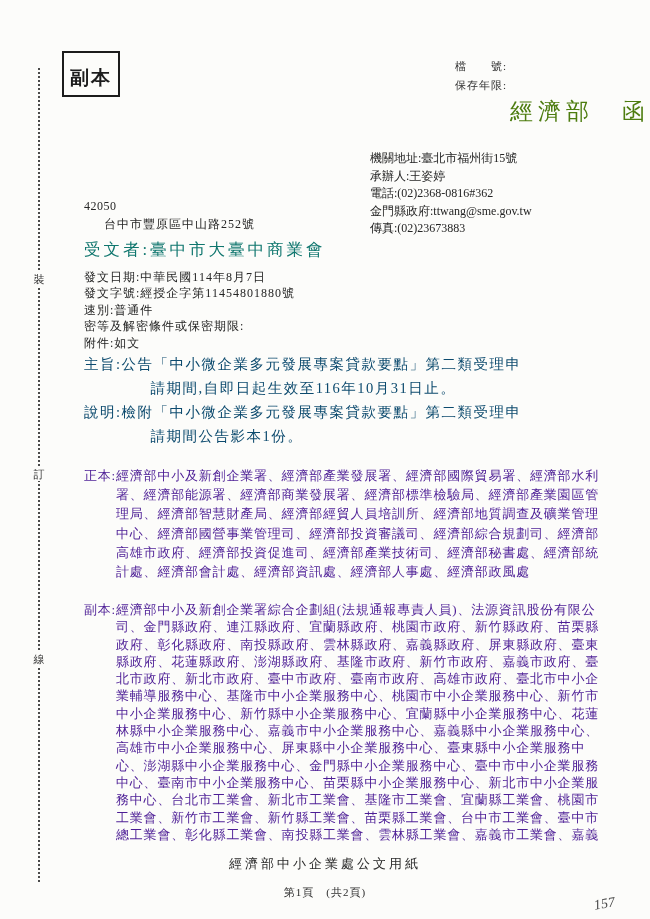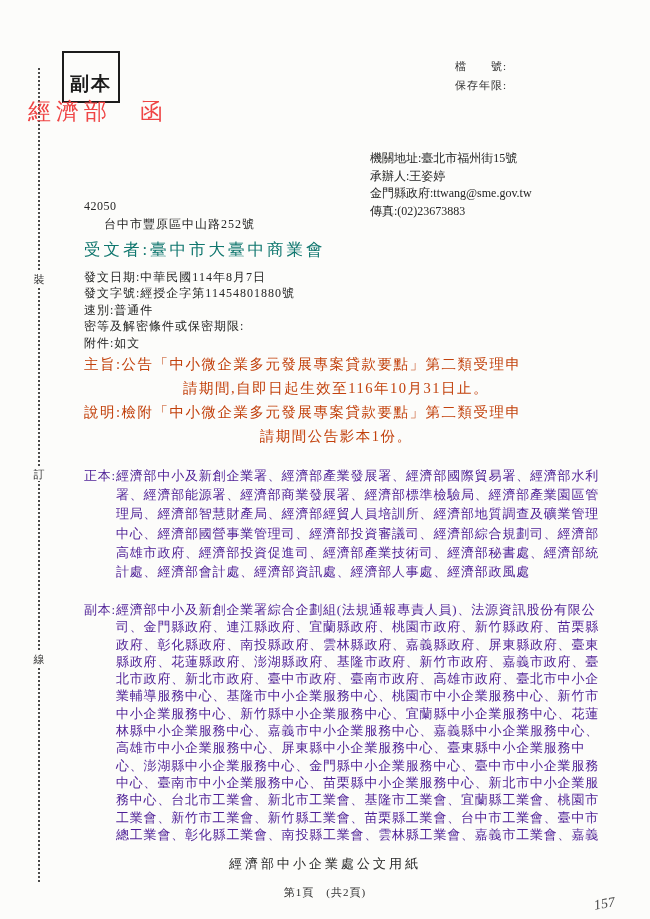--- a/index.html
+++ b/index.html
@@ -17,55 +17,55 @@
     border-left:2px dotted #4a4a4a;
   }
   .margin-mark{
     position:absolute;left:31px;width:16px;text-align:center;
     font-size:11px;color:#333;background:#fcfcfa;line-height:14px;
   }
   
   .stamp{
     position:absolute;left:62px;top:51px;
     border:2px solid #1c1c1c;
-    padding:18px 6px 4px 6px;
+    padding:12px 6px 4px 6px;
     font-size:19px;font-weight:600;letter-spacing:2px;color:#1c1c1c;
   }
   
   .file-block{
     position:absolute;left:455px;top:57px;
     font-size:11px;line-height:19px;color:#2e2e2e;letter-spacing:1px;
   }
   
   .title{
     position:absolute;left:0;top:96px;width:100%;
     box-sizing:border-box;padding-left:28px;
-    margin:0;text-align:left;
-    font-size:23px;font-weight:500;letter-spacing:5px;color:#ef4444;
+    margin:0;text-align:right;
+    font-size:23px;font-weight:500;letter-spacing:5px;color:#4d7c0f;
   }
   
   .contact{
     position:absolute;left:322px;top:150px;
     font-size:12px;line-height:17.6px;color:#242424;margin-left:48px;
   }
   .zip{position:absolute;left:84px;top:199px;font-size:12px;letter-spacing:.5px;}
   .addr{position:absolute;left:84px;top:216px;font-size:12px;letter-spacing:1px;margin-left:20px;}
   .recipient{
     position:absolute;left:84px;top:239px;
     font-size:16.5px;letter-spacing:3px;color:#0f766e;
   }
   .meta{
     position:absolute;left:84px;top:269px;
     font-size:12px;line-height:16.4px;letter-spacing:1px;color:#242424;
   }
   
   .block{position:absolute;left:84px;display:flex;align-items:flex-start;}
   .blabel{flex:0 0 auto;white-space:nowrap;}
   .blines div{white-space:nowrap;}
-  .subject,.explanation{font-size:14.5px;line-height:24px;letter-spacing:1.5px;color:#c2410c;text-align:center;}
+  .subject,.explanation{font-size:14.5px;line-height:24px;letter-spacing:1.5px;color:#0c4a6e;}
   .subject{top:352px;}
   .explanation{top:400px;}
   .subject .blines div:not(:first-child),
   .explanation .blines div:not(:first-child){padding-left:29px;}
   .list-block{font-size:13px;letter-spacing:.8px;color:#4c1d95;}
   .original-to{top:466px;line-height:19.2px;}
   .copy-to{top:582px;line-height:17.3px;margin-top:19px;}
   
   .footer{
     position:absolute;left:0;top:855px;width:100%;
@@ -96,20 +96,21 @@
   <div class="file-block">
     <div>檔　　號:</div>
     <div>保存年限:</div>
   </div>
 
   <h1 class="title">經濟部　函</h1>
 
   <div class="contact">
       <div>機關地址:臺北市福州街15號</div>
       <div>承辦人:王姿婷</div>
+      <div>電話:(02)2368-0816#362</div>
       <div>金門縣政府:ttwang@sme.gov.tw</div>
       <div>傳真:(02)23673883</div>
     </div>
 
   <div class="zip">42050</div>
   <div class="addr">台中市豐原區中山路252號</div>
   <div class="recipient">受文者:臺中市大臺中商業會</div>
 
   <div class="meta">
       <div>發文日期:中華民國114年8月7日</div>

